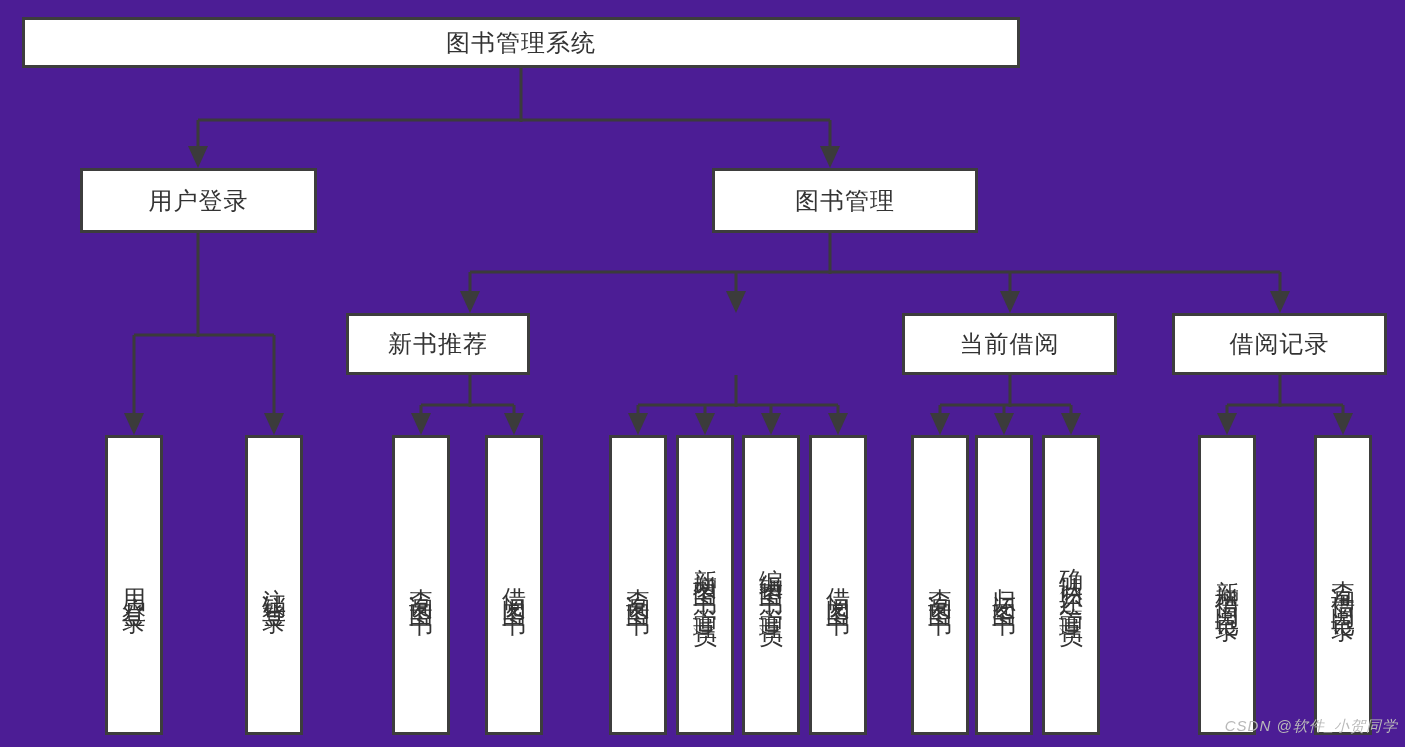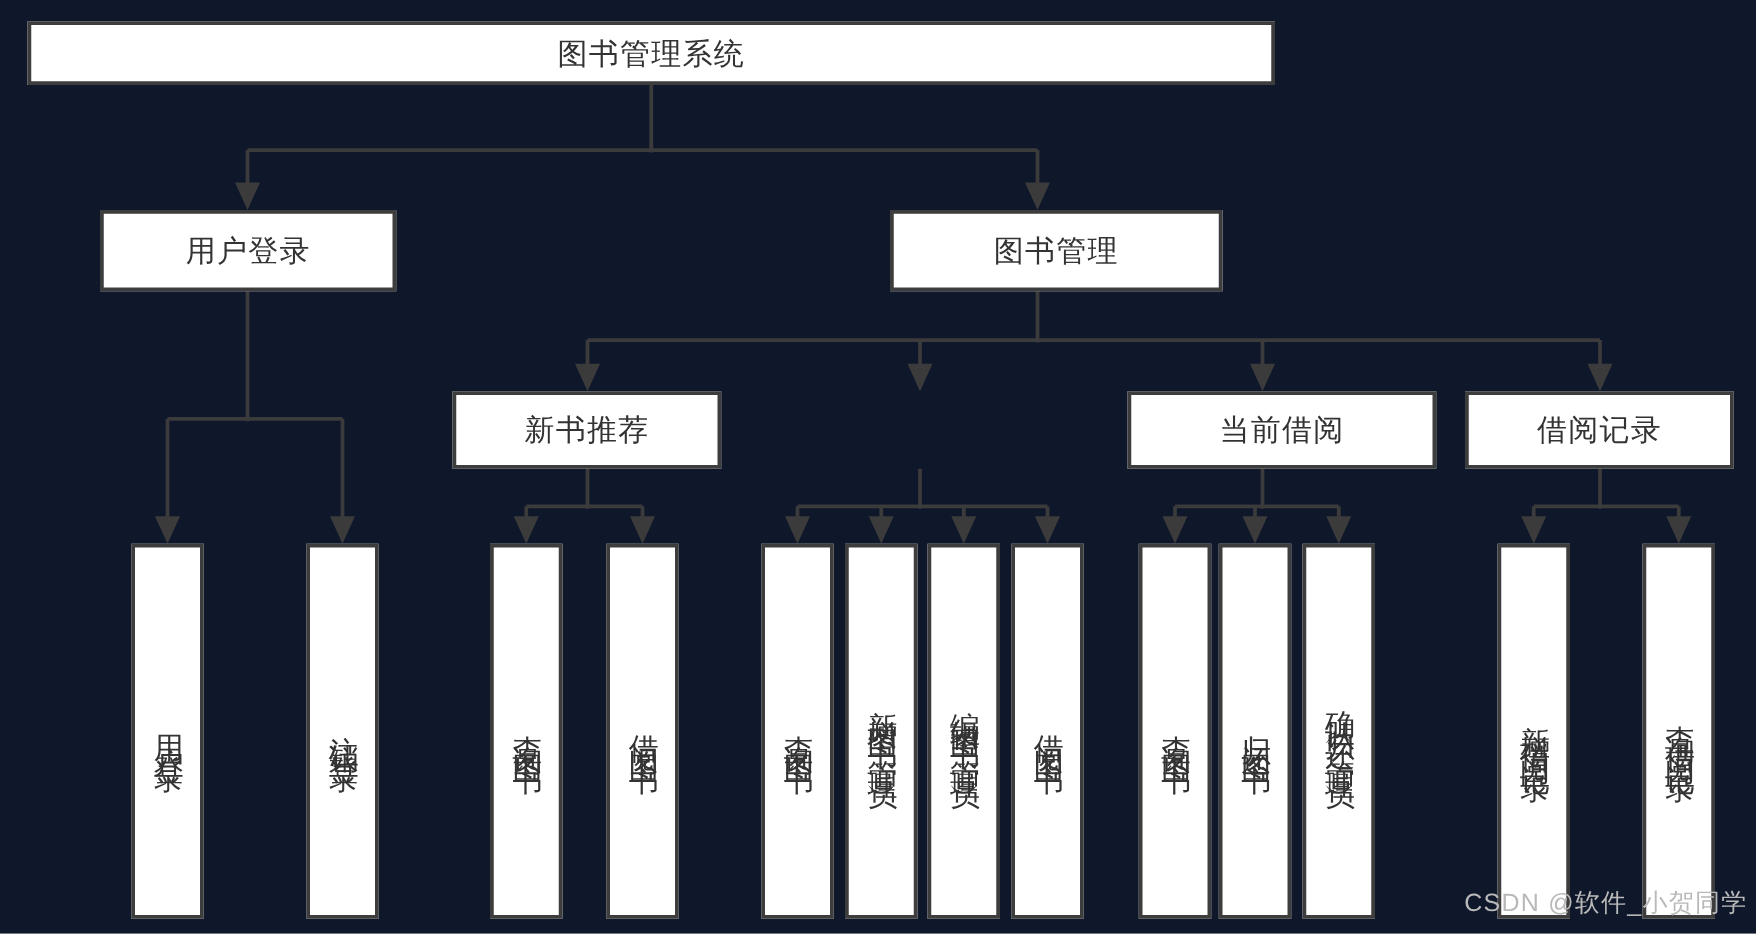--- a/index.html
+++ b/index.html
@@ -4,21 +4,21 @@
 <style>
   html, body {
     margin: 0;
     padding: 0;
     background: #ffffff;
   }
   .stage {
     position: relative;
     width: 1405px;
     height: 747px;
-    background: #0f172a;
+    background: #4c1d95;
     font-family: "Liberation Sans", sans-serif;
     overflow: hidden;
   }
   .wires {
     position: absolute;
     left: 0;
     top: 0;
     pointer-events: none;
   }
   .node {
@@ -52,22 +52,23 @@
     font-size: 24px;
     letter-spacing: 8px;
     line-height: 1;
     white-space: nowrap;
   }
   .watermark {
     position: absolute;
     right: 7px;
     bottom: 11px;
     color: #b9b9b9;
-    font-size: 20px;
+    font-size: 15px;
     letter-spacing: 1px;
+    font-style: italic;
   }
 </style>
 </head>
 <body>
 
 <div class="stage">
 
   <svg class="wires" width="1405" height="747" viewBox="0 0 1405 747">
 
     <path fill="none" stroke="#3b3b3b" stroke-width="3" d="
@@ -108,24 +109,24 @@
     <span>图书管理系统</span>
   </div>
 
   <div class="node" style="left:80px;top:168px;width:237px;height:65px">
     <span>用户登录</span>
   </div>
   <div class="node" style="left:712px;top:168px;width:266px;height:65px">
     <span>图书管理</span>
   </div>
 
-  <div class="node" style="left:362px;top:313px;width:215px;height:62px">
+  <div class="node" style="left:346px;top:313px;width:184px;height:62px">
     <span>新书推荐</span>
   </div>
-  <div class="node" style="left:902px;top:313px;width:247px;height:62px">
+  <div class="node" style="left:902px;top:313px;width:215px;height:62px">
     <span>当前借阅</span>
   </div>
   <div class="node" style="left:1172px;top:313px;width:215px;height:62px">
     <span>借阅记录</span>
   </div>
 
   <div class="leaf" style="left:105px">
     <span class="vtext">用户登录</span>
   </div>
   <div class="leaf" style="left:245px">

